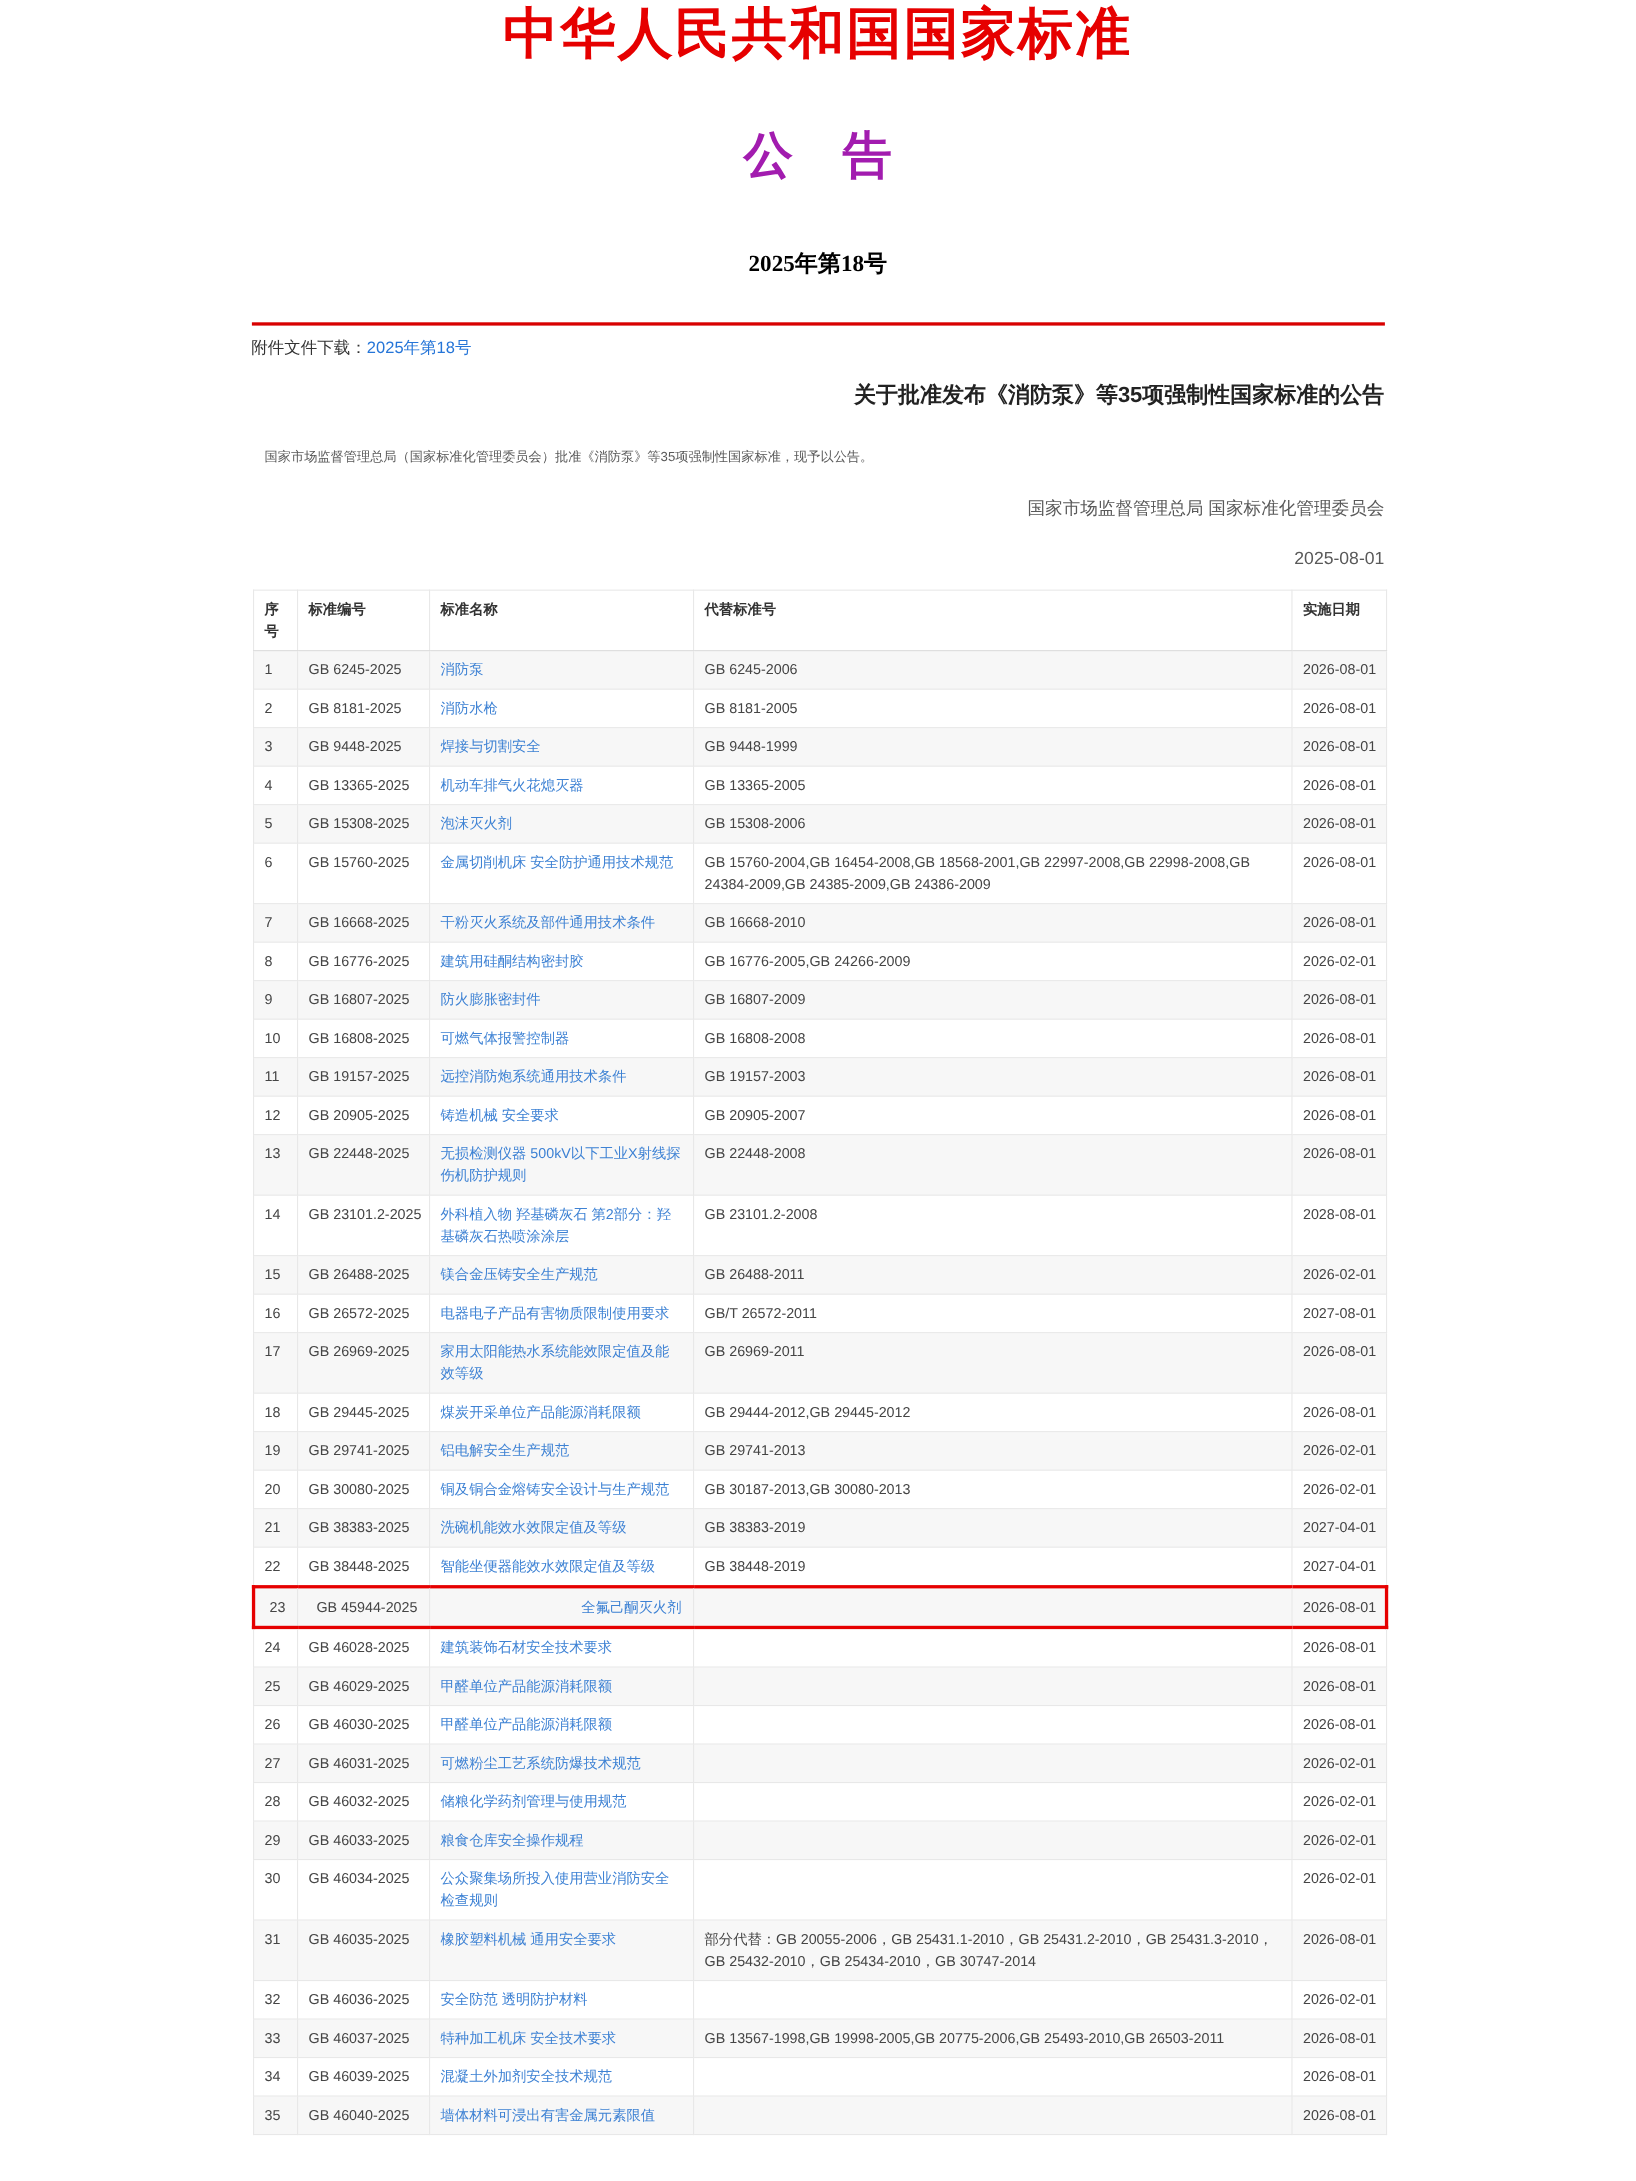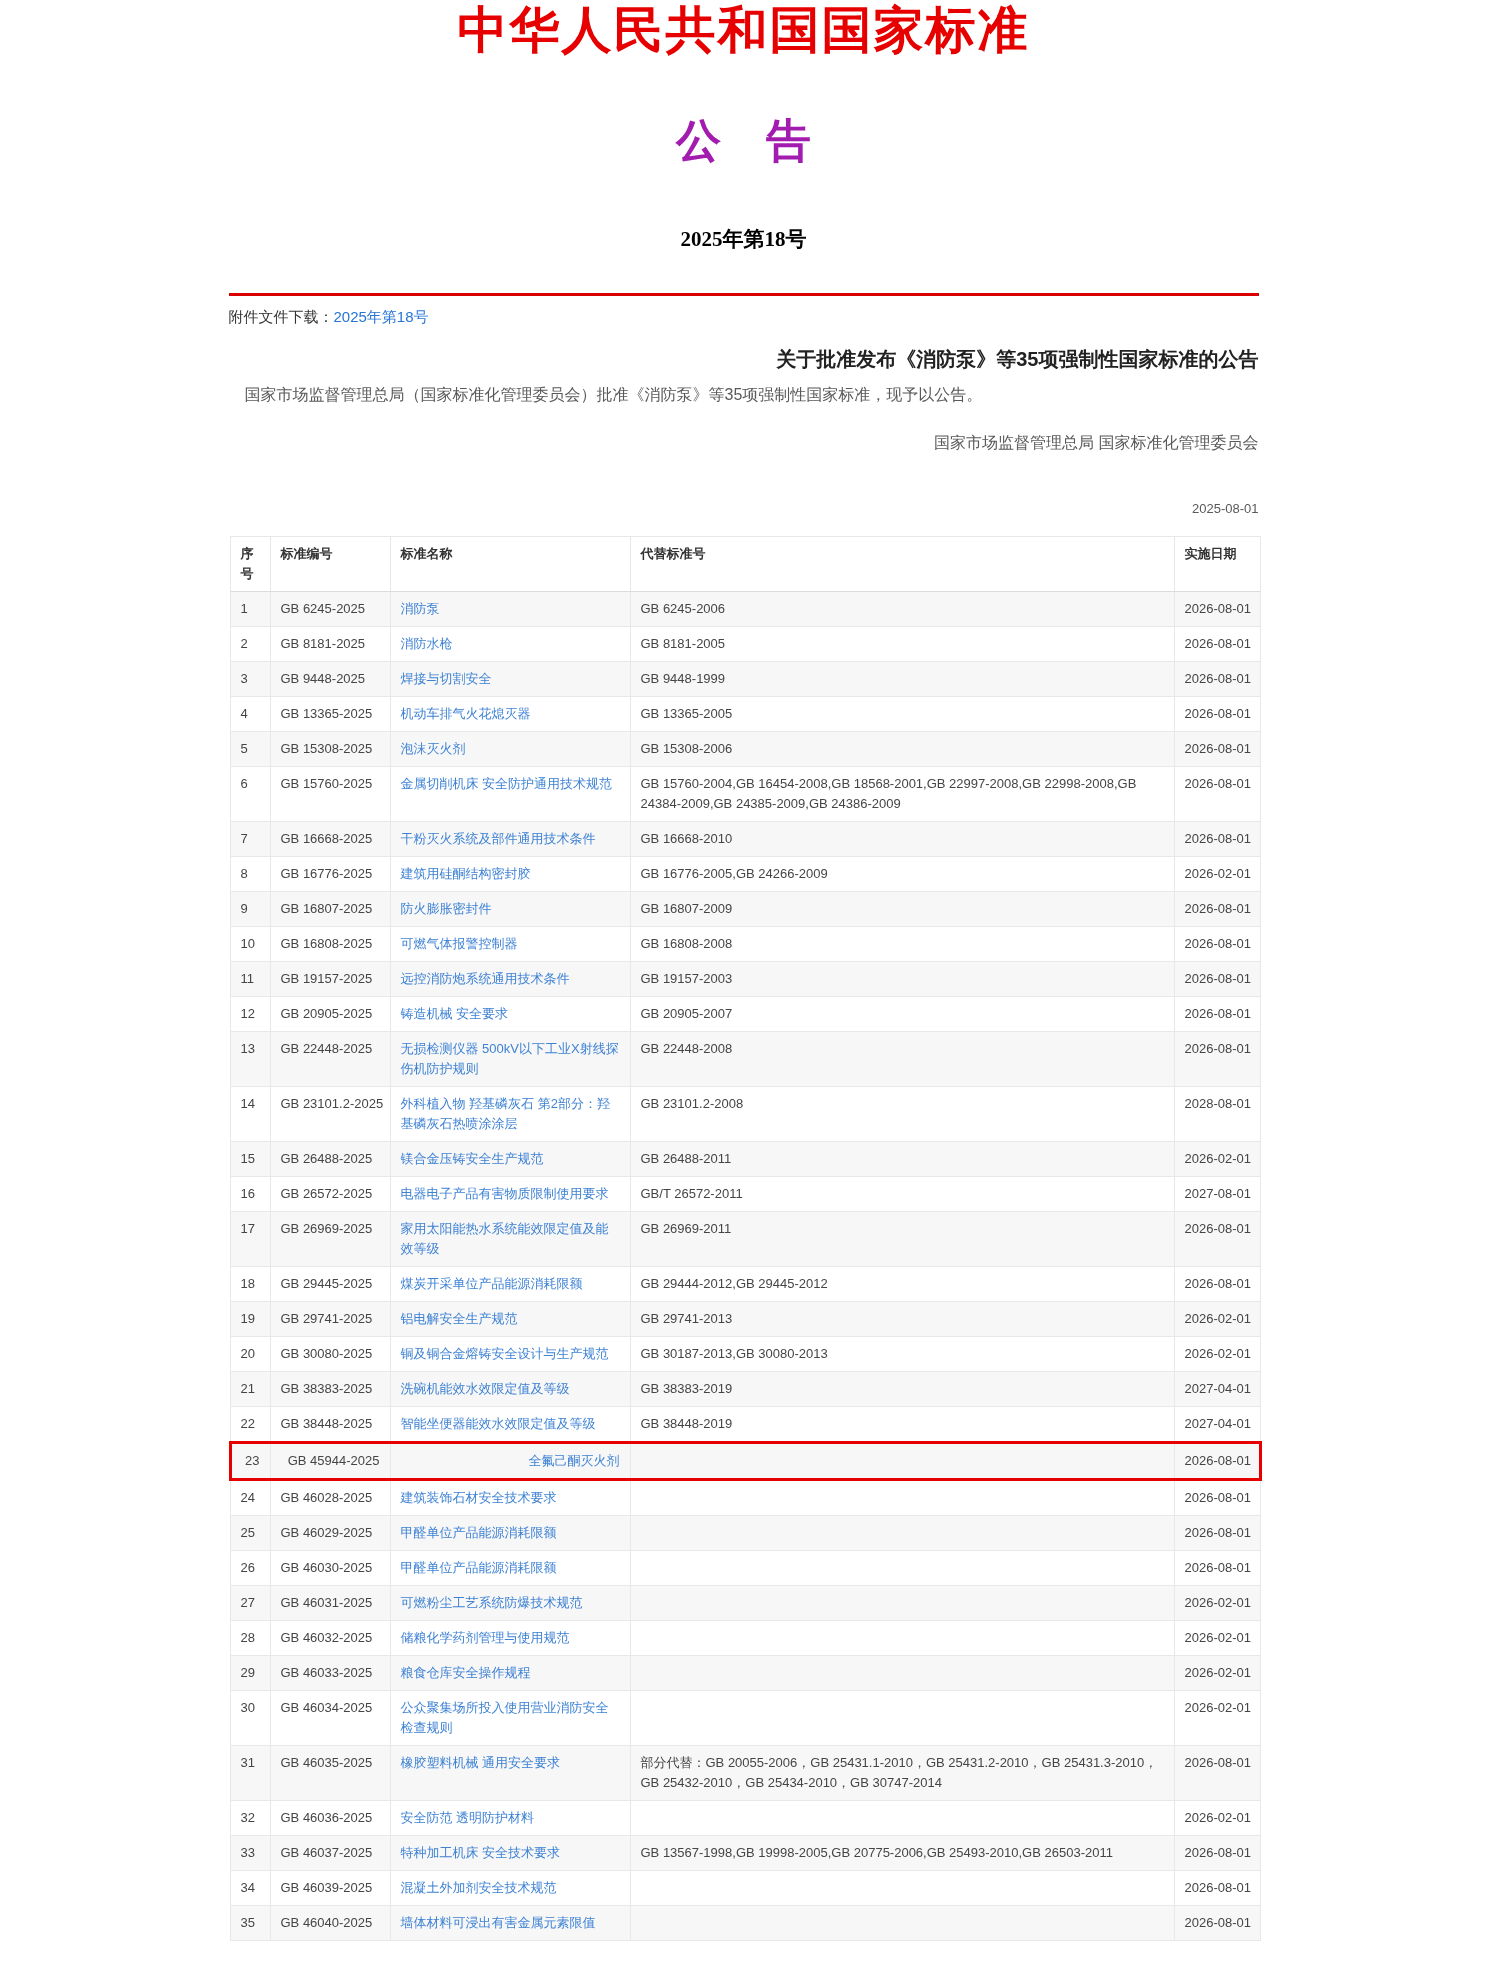--- a/index.html
+++ b/index.html
@@ -59,37 +59,37 @@
   }
   .notice-heading {
     margin-top: 20px;
     text-align: right;
     font-size: 20px;
     line-height: 26px;
     font-weight: 700;
     color: #222;
   }
   .notice-body {
-    margin-top: 12px;
-    font-size: 16px;
+    margin-top: 32px;
+    font-size: 12px;
     line-height: 22px;
     color: #595959;
     text-indent: 1em;
   }
   .signature {
     margin-top: 26px;
     text-align: right;
     font-size: 16px;
     line-height: 22px;
     color: #595959;
   }
   .sign-date {
-    margin-top: 44px;
+    margin-top: 24px;
     text-align: right;
-    font-size: 13px;
+    font-size: 16px;
     line-height: 22px;
     color: #595959;
   }
   table.standards {
     margin-top: 16px;
     width: 1030px;
     border-collapse: collapse;
     table-layout: fixed;
     font-size: 13px;
     color: #454545;

